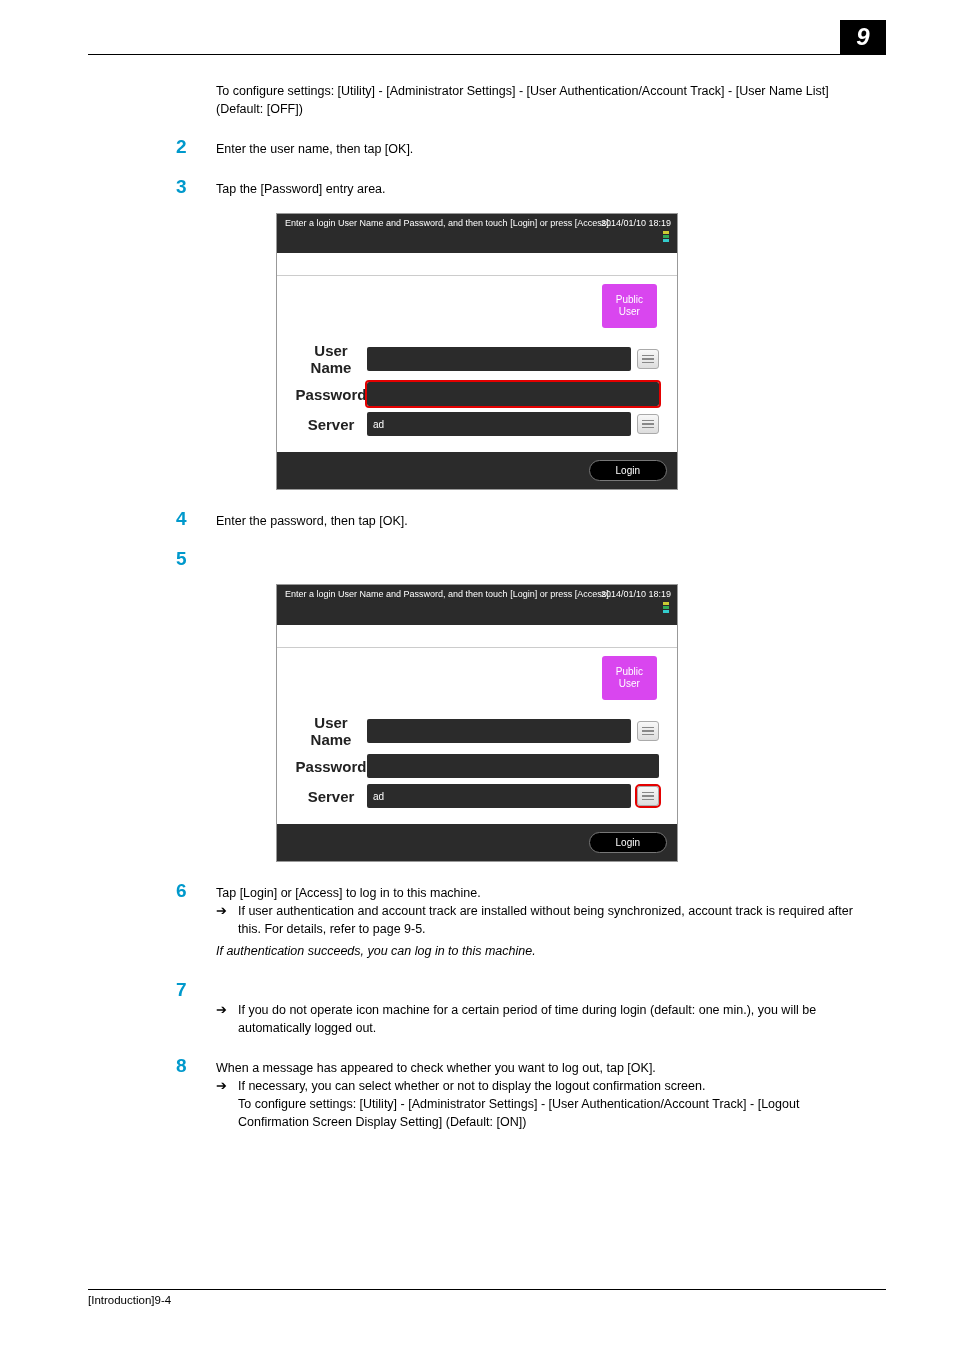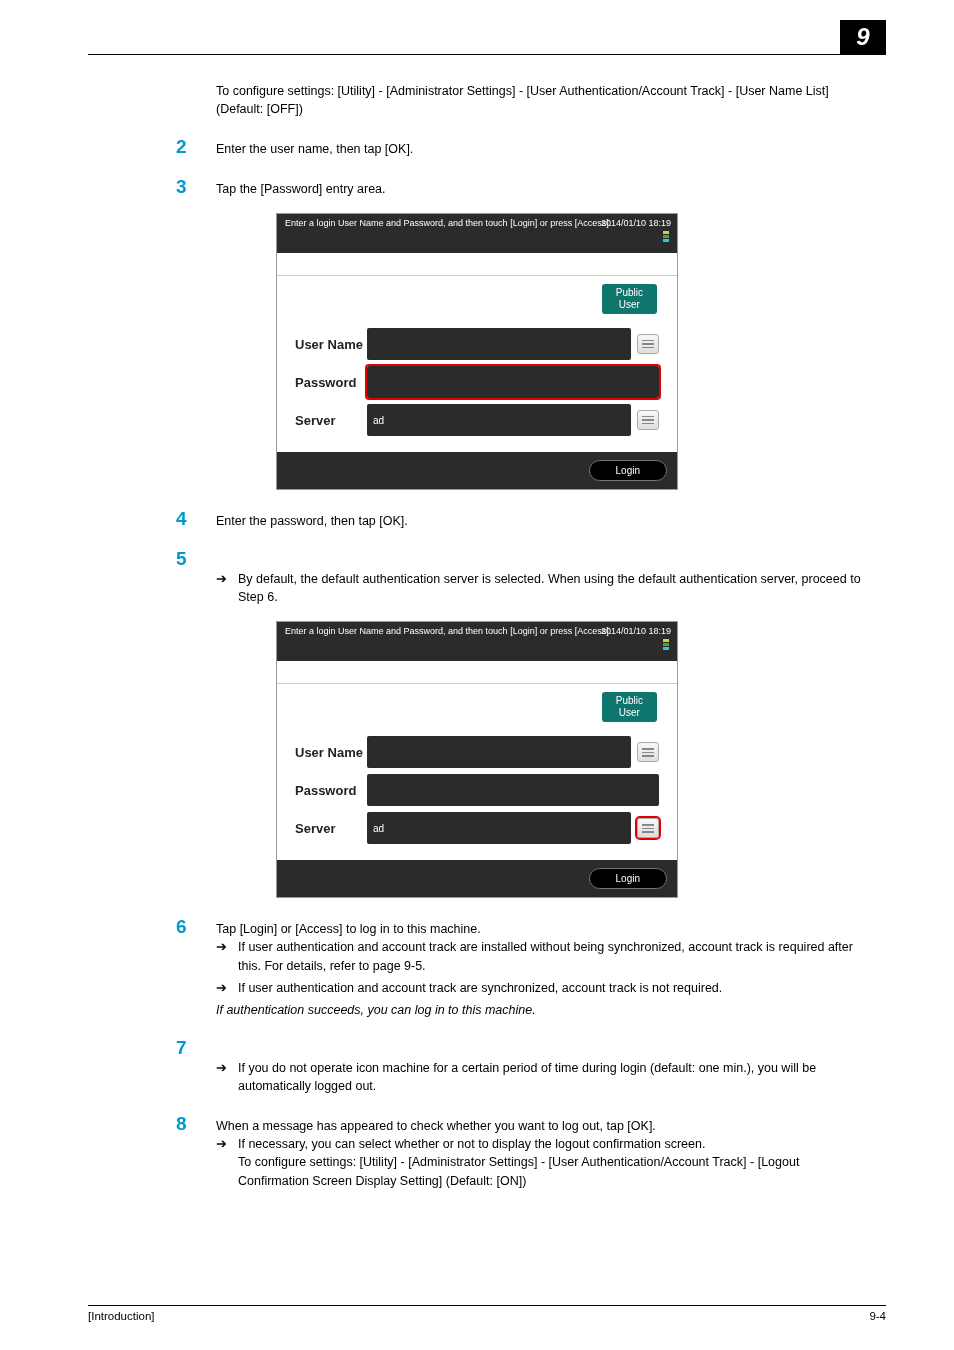--- a/index.html
+++ b/index.html
@@ -128,45 +128,46 @@
   .ss-tabbar {
     height: 22px;
     border-bottom: 1px solid #ccc;
   }
   .ss-public-row {
     display: flex;
     justify-content: flex-end;
     padding: 8px 20px 14px 20px;
   }
   .public-btn {
-    background: #0f766e;
+    background: #d946ef;
     color: #fff;
     font-size: 10px;
     text-align: center;
-    padding: 3px 14px;
+    padding: 10px 14px;
     border-radius: 3px;
     line-height: 1.2;
   }
   .ss-fields {
     padding: 0 18px 10px 18px;
   }
   .ss-field-row {
     display: flex;
     align-items: center;
     margin-bottom: 6px;
   }
   .ss-label {
     width: 72px;
-    font-size: 13px;
+    font-size: 15px;
     font-weight: bold;
     color: #222;
+    text-align: center;
   }
   .ss-input {
     flex: 1;
-    height: 32px;
+    height: 24px;
     background: #2b2b2b;
     border-radius: 2px;
   }
   .ss-input.server {
     color: #fff;
     font-size: 10px;
     display: flex;
     align-items: center;
     padding-left: 6px;
     box-sizing: border-box;
@@ -203,26 +204,26 @@
     color: #fff;
     font-size: 10px;
     padding: 4px 26px;
     border: 1px solid #777;
     border-radius: 12px;
   }
 
   
   .page-footer {
     position: absolute;
-    bottom: 28px;
+    bottom: 44px;
     left: 88px;
     right: 68px;
     border-top: 1px solid #000;
     display: flex;
-    justify-content: space-between;
+    justify-content: flex-start;
     font-size: 11.5px;
     padding-top: 4px;
   }
 </style>
 </head>
 <body>
 
 <div class="page">
   <div class="chapter-tab">9</div>
   <div class="header-line"></div>
@@ -290,21 +291,20 @@
     </div>
 
     <div class="step">
       <div class="step-num">4</div>
       <div class="step-text">Enter the password, then tap [OK].</div>
     </div>
 
     <div class="step">
       <div class="step-num">5</div>
     </div>
-    <div class="arrow-bullet">By default, the default authentication server is selected. When using the default authentication server, proceed to Step 6.</div>
 
     <div class="screenshot">
       <div class="ss-top">
         <span>Enter a login User Name and Password, and then touch [Login] or press [Access].</span>
         <div class="ss-top-datetime">
           <span>2014/01/10</span> <span>18:19</span>
         </div>
         <div class="ss-traffic">
           <div class="tl-y"></div>
             <div class="tl-g"></div>
@@ -345,21 +345,20 @@
       <div class="ss-footer">
         <div class="login-btn">Login</div>
       </div>
     </div>
 
     <div class="step">
       <div class="step-num">6</div>
       <div class="step-text">Tap [Login] or [Access] to log in to this machine.</div>
     </div>
     <div class="arrow-bullet">If user authentication and account track are installed without being synchronized, account track is required after this. For details, refer to page 9-5.</div>
-    <div class="arrow-bullet">If user authentication and account track are synchronized, account track is not required.</div>
     <div class="step-text-inner">If authentication succeeds, you can log in to this machine.</div>
 
     <div class="step">
       <div class="step-num">7</div>
     </div>
     <div class="arrow-bullet">If you do not operate icon machine for a certain period of time during login (default: one min.), you will be automatically logged out.</div>
 
     <div class="step">
       <div class="step-num">8</div>
       <div class="step-text">When a message has appeared to check whether you want to log out, tap [OK].</div>

